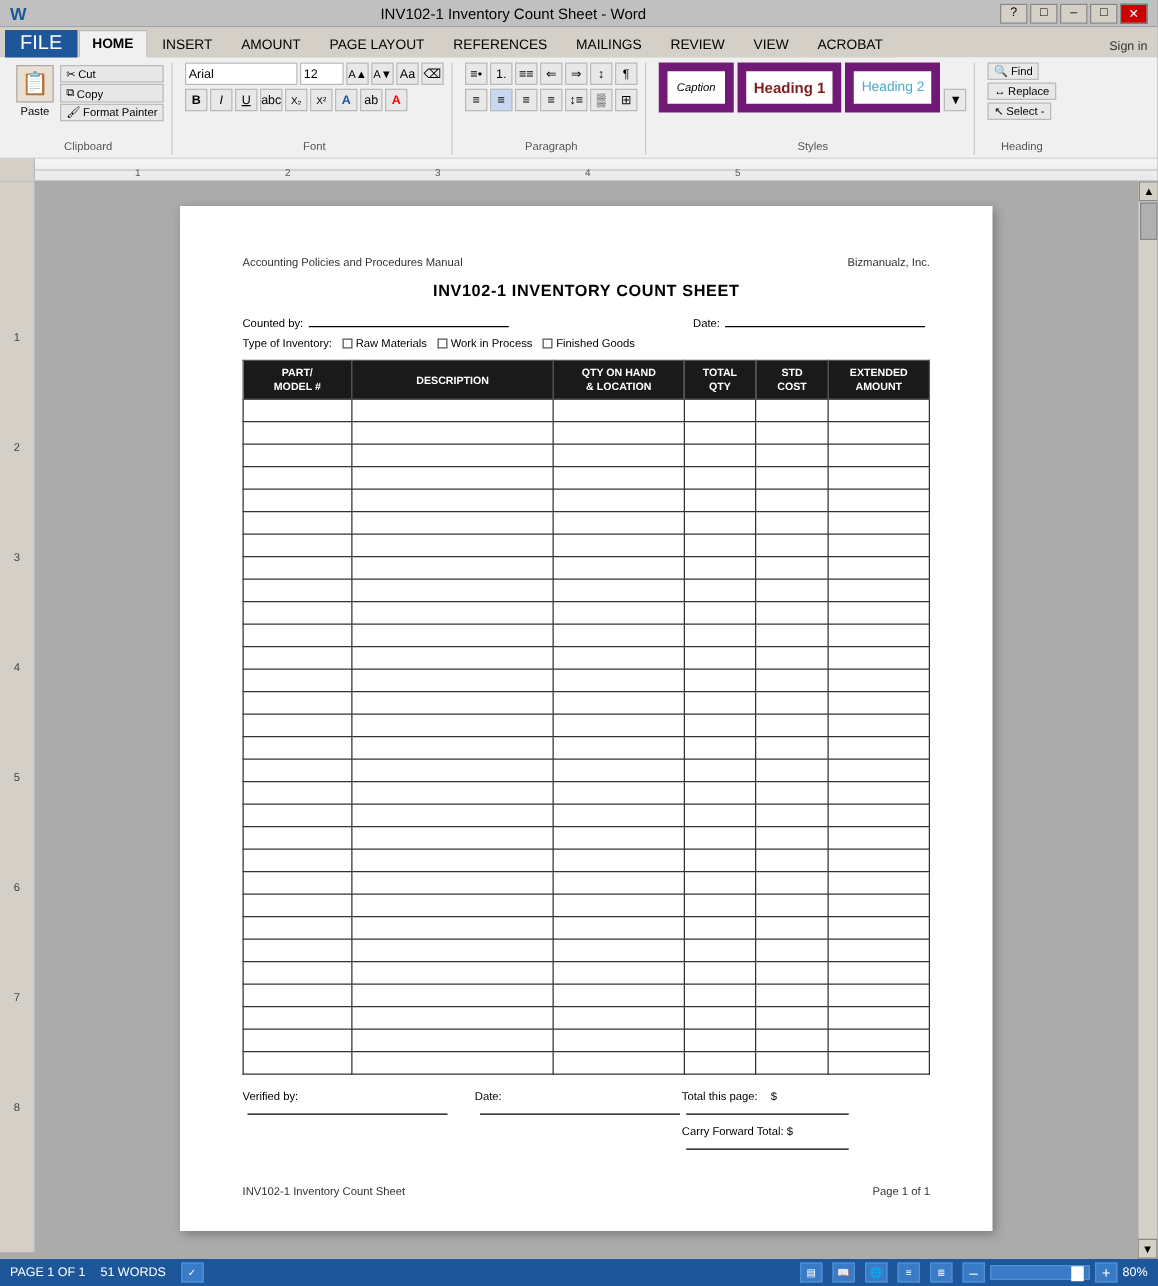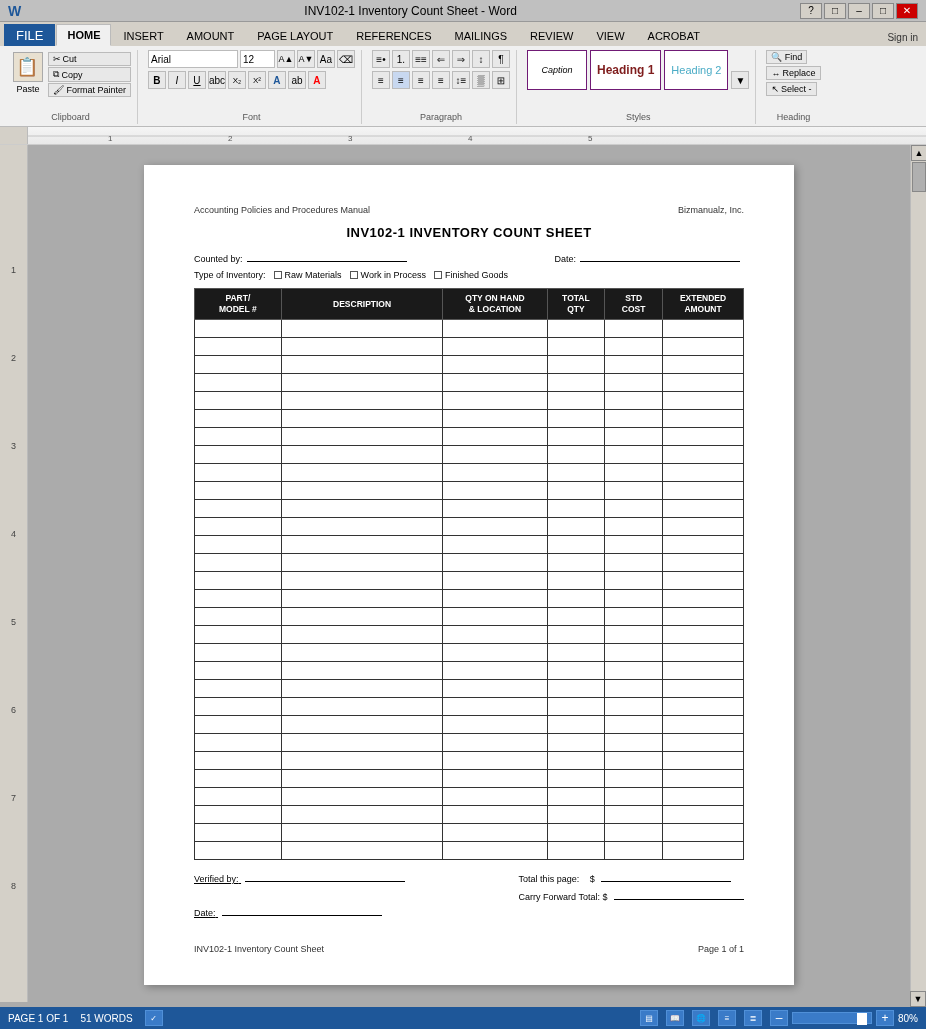--- a/index.html
+++ b/index.html
@@ -52,21 +52,21 @@
     .ribbon-tab.active {
       background: #f0f0f0;
       border-color: #bbb;
       border-bottom: 1px solid #f0f0f0;
       font-weight: bold;
     }
     .file-tab {
       background: #1e5799;
       color: white;
       padding: 3px 12px;
-      font-size: 13px;
+      font-size: 16px;
       height: 22px;
       display: flex; align-items: center;
       cursor: pointer;
     }
 
     #ribbon-content {
       display: flex;
       padding: 4px 4px 2px;
       background: #f0f0f0;
       height: 80px;
@@ -152,21 +152,21 @@
       background: #e8e8e8;
       font-size: 10px;
       display: flex; align-items: center; justify-content: center;
       cursor: pointer;
     }
     .bold-btn { font-weight: bold; }
     .italic-btn { font-style: italic; }
     .underline-btn { text-decoration: underline; }
     .style-item {
       padding: 2px 6px;
-      border: 1px solid #701a75;
+      border: 7px solid #701a75;
       font-size: 10px;
       cursor: pointer;
       background: white;
       height: 40px;
       display: flex; align-items: center; justify-content: center;
       min-width: 60px;
     }
 
     
     #ruler-area {
@@ -326,21 +326,21 @@
 
     .footer-section {
       margin-top: 12px;
       font-size: 9px;
     }
     .footer-row {
       display: flex;
       justify-content: space-between;
       margin-bottom: 6px;
     }
-    .footer-left { display: flex; flex-direction: column; gap: 22px; text-decoration: underline; }
+    .footer-left { display: flex; flex-direction: row; gap: 0; }
     .footer-right { display: flex; flex-direction: column; gap: 6px; }
     .footer-line {
       border-bottom: 1px solid #000;
       min-width: 130px;
       display: inline-block;
       height: 10px;
       margin-left: 4px;
     }
 
     .page-footer {

